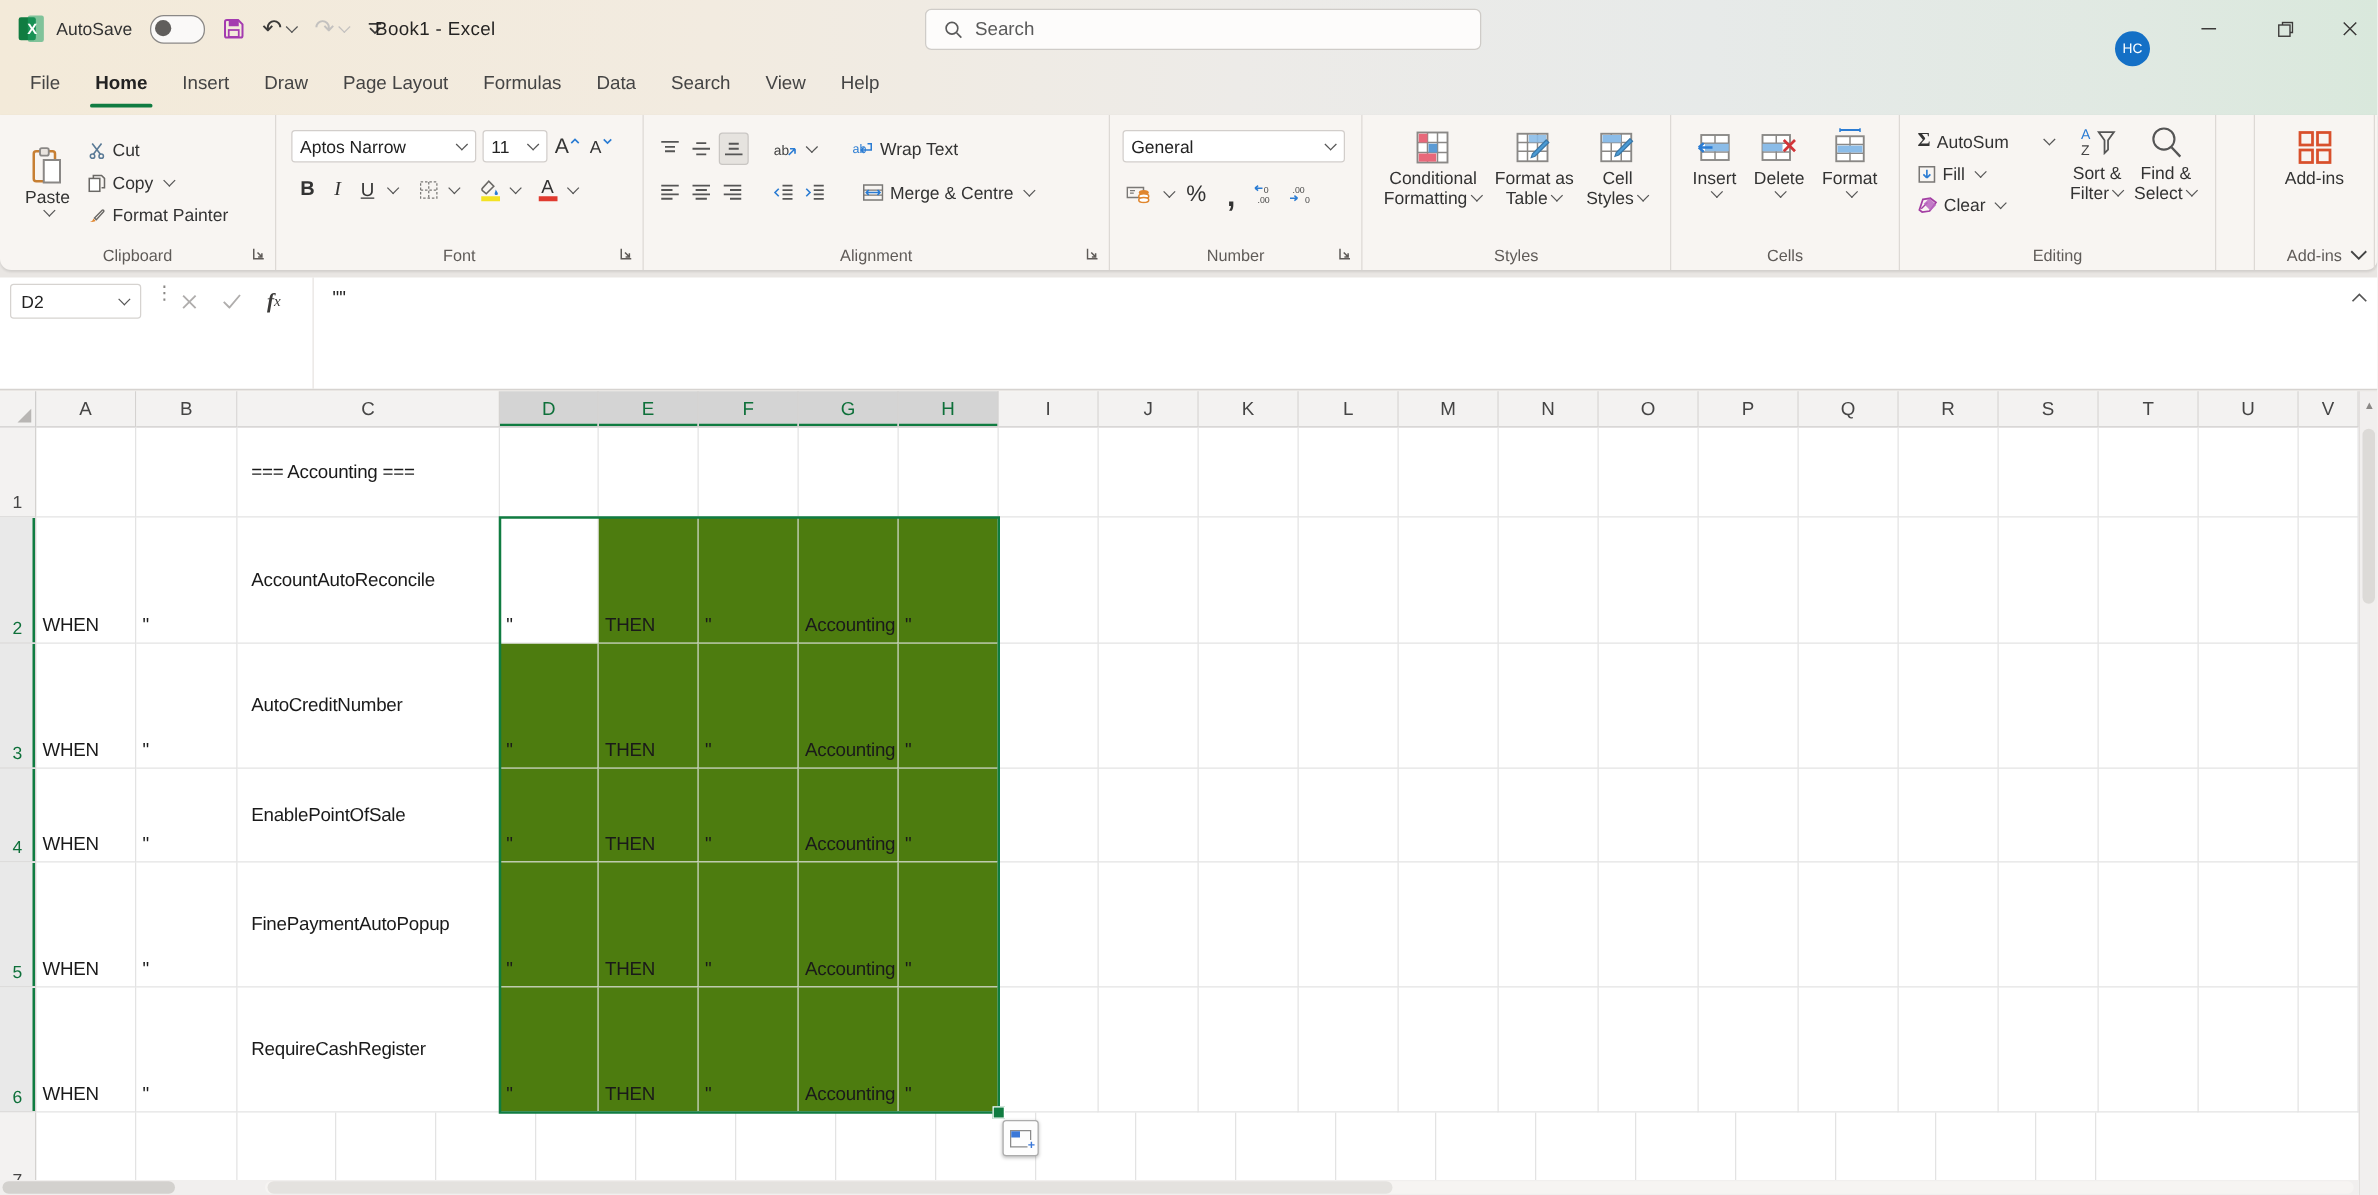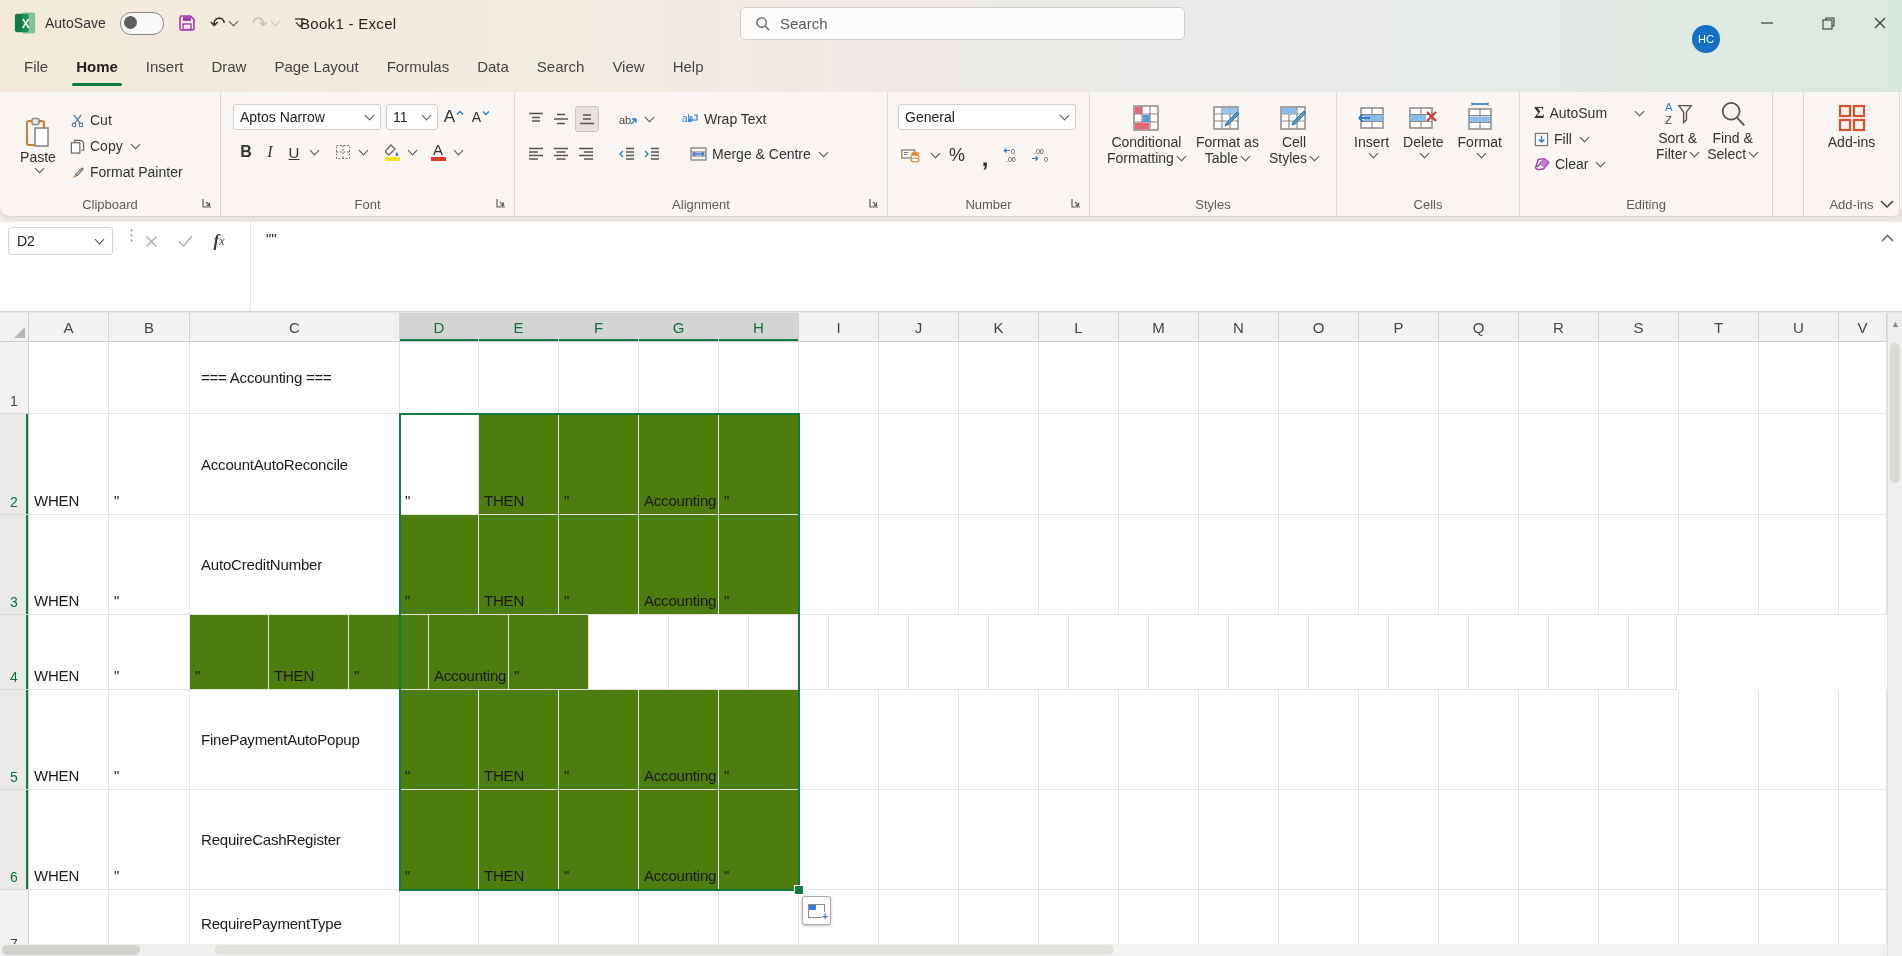--- a/index.html
+++ b/index.html
@@ -671,20 +671,21 @@
         <div class="cell bot" style="width: 80px;"></div>
         <div class="cell bot" style="width: 80px;"></div>
         <div class="cell bot" style="width: 80px;"></div>
         <div class="cell bot" style="width: 80px;"></div>
         <div class="cell bot" style="width: 48px;"></div>
       </div>
       <div class="grow" style="height: 75px;">
         <div class="rh sel">4</div>
         <div class="cell bot" style="width: 80px;">WHEN</div>
         <div class="cell bot" style="width: 81px;">"</div>
+        <div class="cell mid" style="width: 210px;">EnablePointOfSale</div>
         <div class="cell bot gray" style="width: 79px;">"</div>
         <div class="cell bot gray" style="width: 80px;">THEN</div>
         <div class="cell bot gray" style="width: 80px;">"</div>
         <div class="cell bot gray" style="width: 80px;">Accounting</div>
         <div class="cell bot gray" style="width: 80px;">"</div>
         <div class="cell bot" style="width: 80px;"></div>
         <div class="cell bot" style="width: 80px;"></div>
         <div class="cell bot" style="width: 80px;"></div>
         <div class="cell bot" style="width: 80px;"></div>
         <div class="cell bot" style="width: 80px;"></div>
@@ -745,21 +746,20 @@
         <div class="cell bot" style="width: 80px;"></div>
         <div class="cell bot" style="width: 80px;"></div>
         <div class="cell bot" style="width: 80px;"></div>
         <div class="cell bot" style="width: 80px;"></div>
         <div class="cell bot" style="width: 48px;"></div>
       </div>
       <div class="grow" style="height: 67px;">
         <div class="rh">7</div>
         <div class="cell bot" style="width: 80px;"></div>
         <div class="cell bot" style="width: 81px;"></div>
-        <div class="cell mid" style="width: 210px;">RequirePaymentType</div>
         <div class="cell bot" style="width: 79px;"></div>
         <div class="cell bot" style="width: 80px;"></div>
         <div class="cell bot" style="width: 80px;"></div>
         <div class="cell bot" style="width: 80px;"></div>
         <div class="cell bot" style="width: 80px;"></div>
         <div class="cell bot" style="width: 80px;"></div>
         <div class="cell bot" style="width: 80px;"></div>
         <div class="cell bot" style="width: 80px;"></div>
         <div class="cell bot" style="width: 80px;"></div>
         <div class="cell bot" style="width: 80px;"></div>

